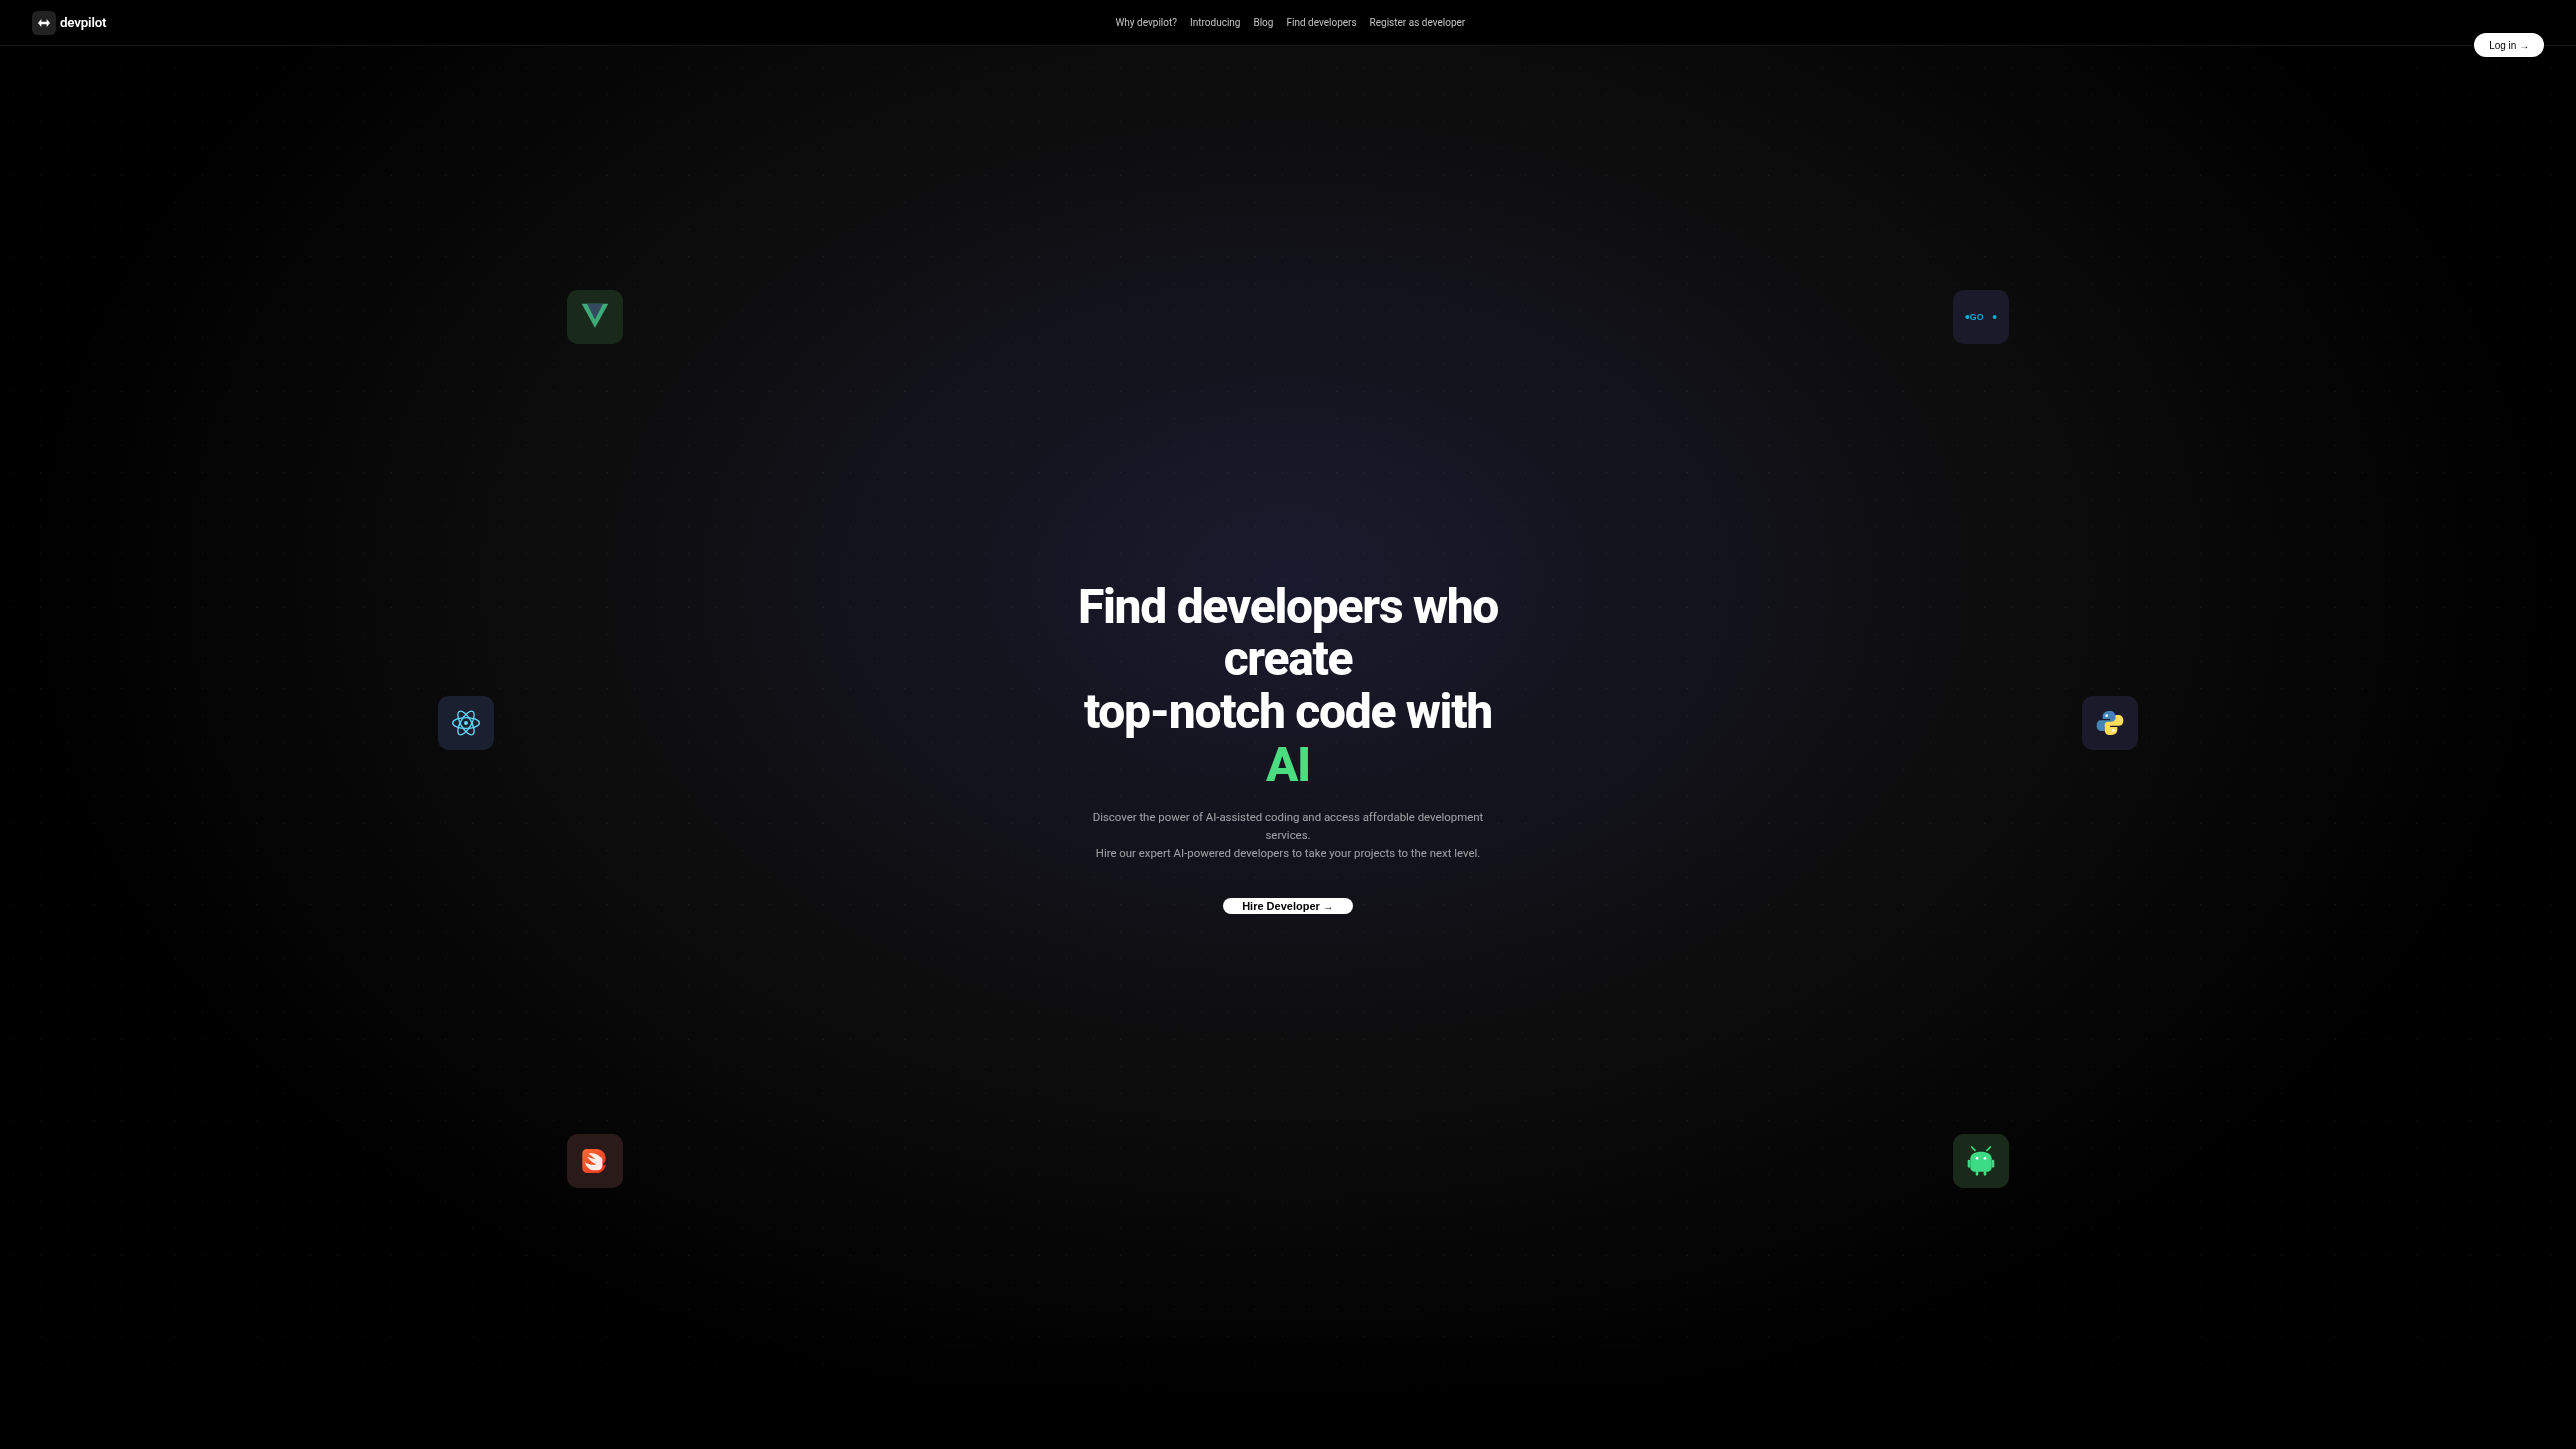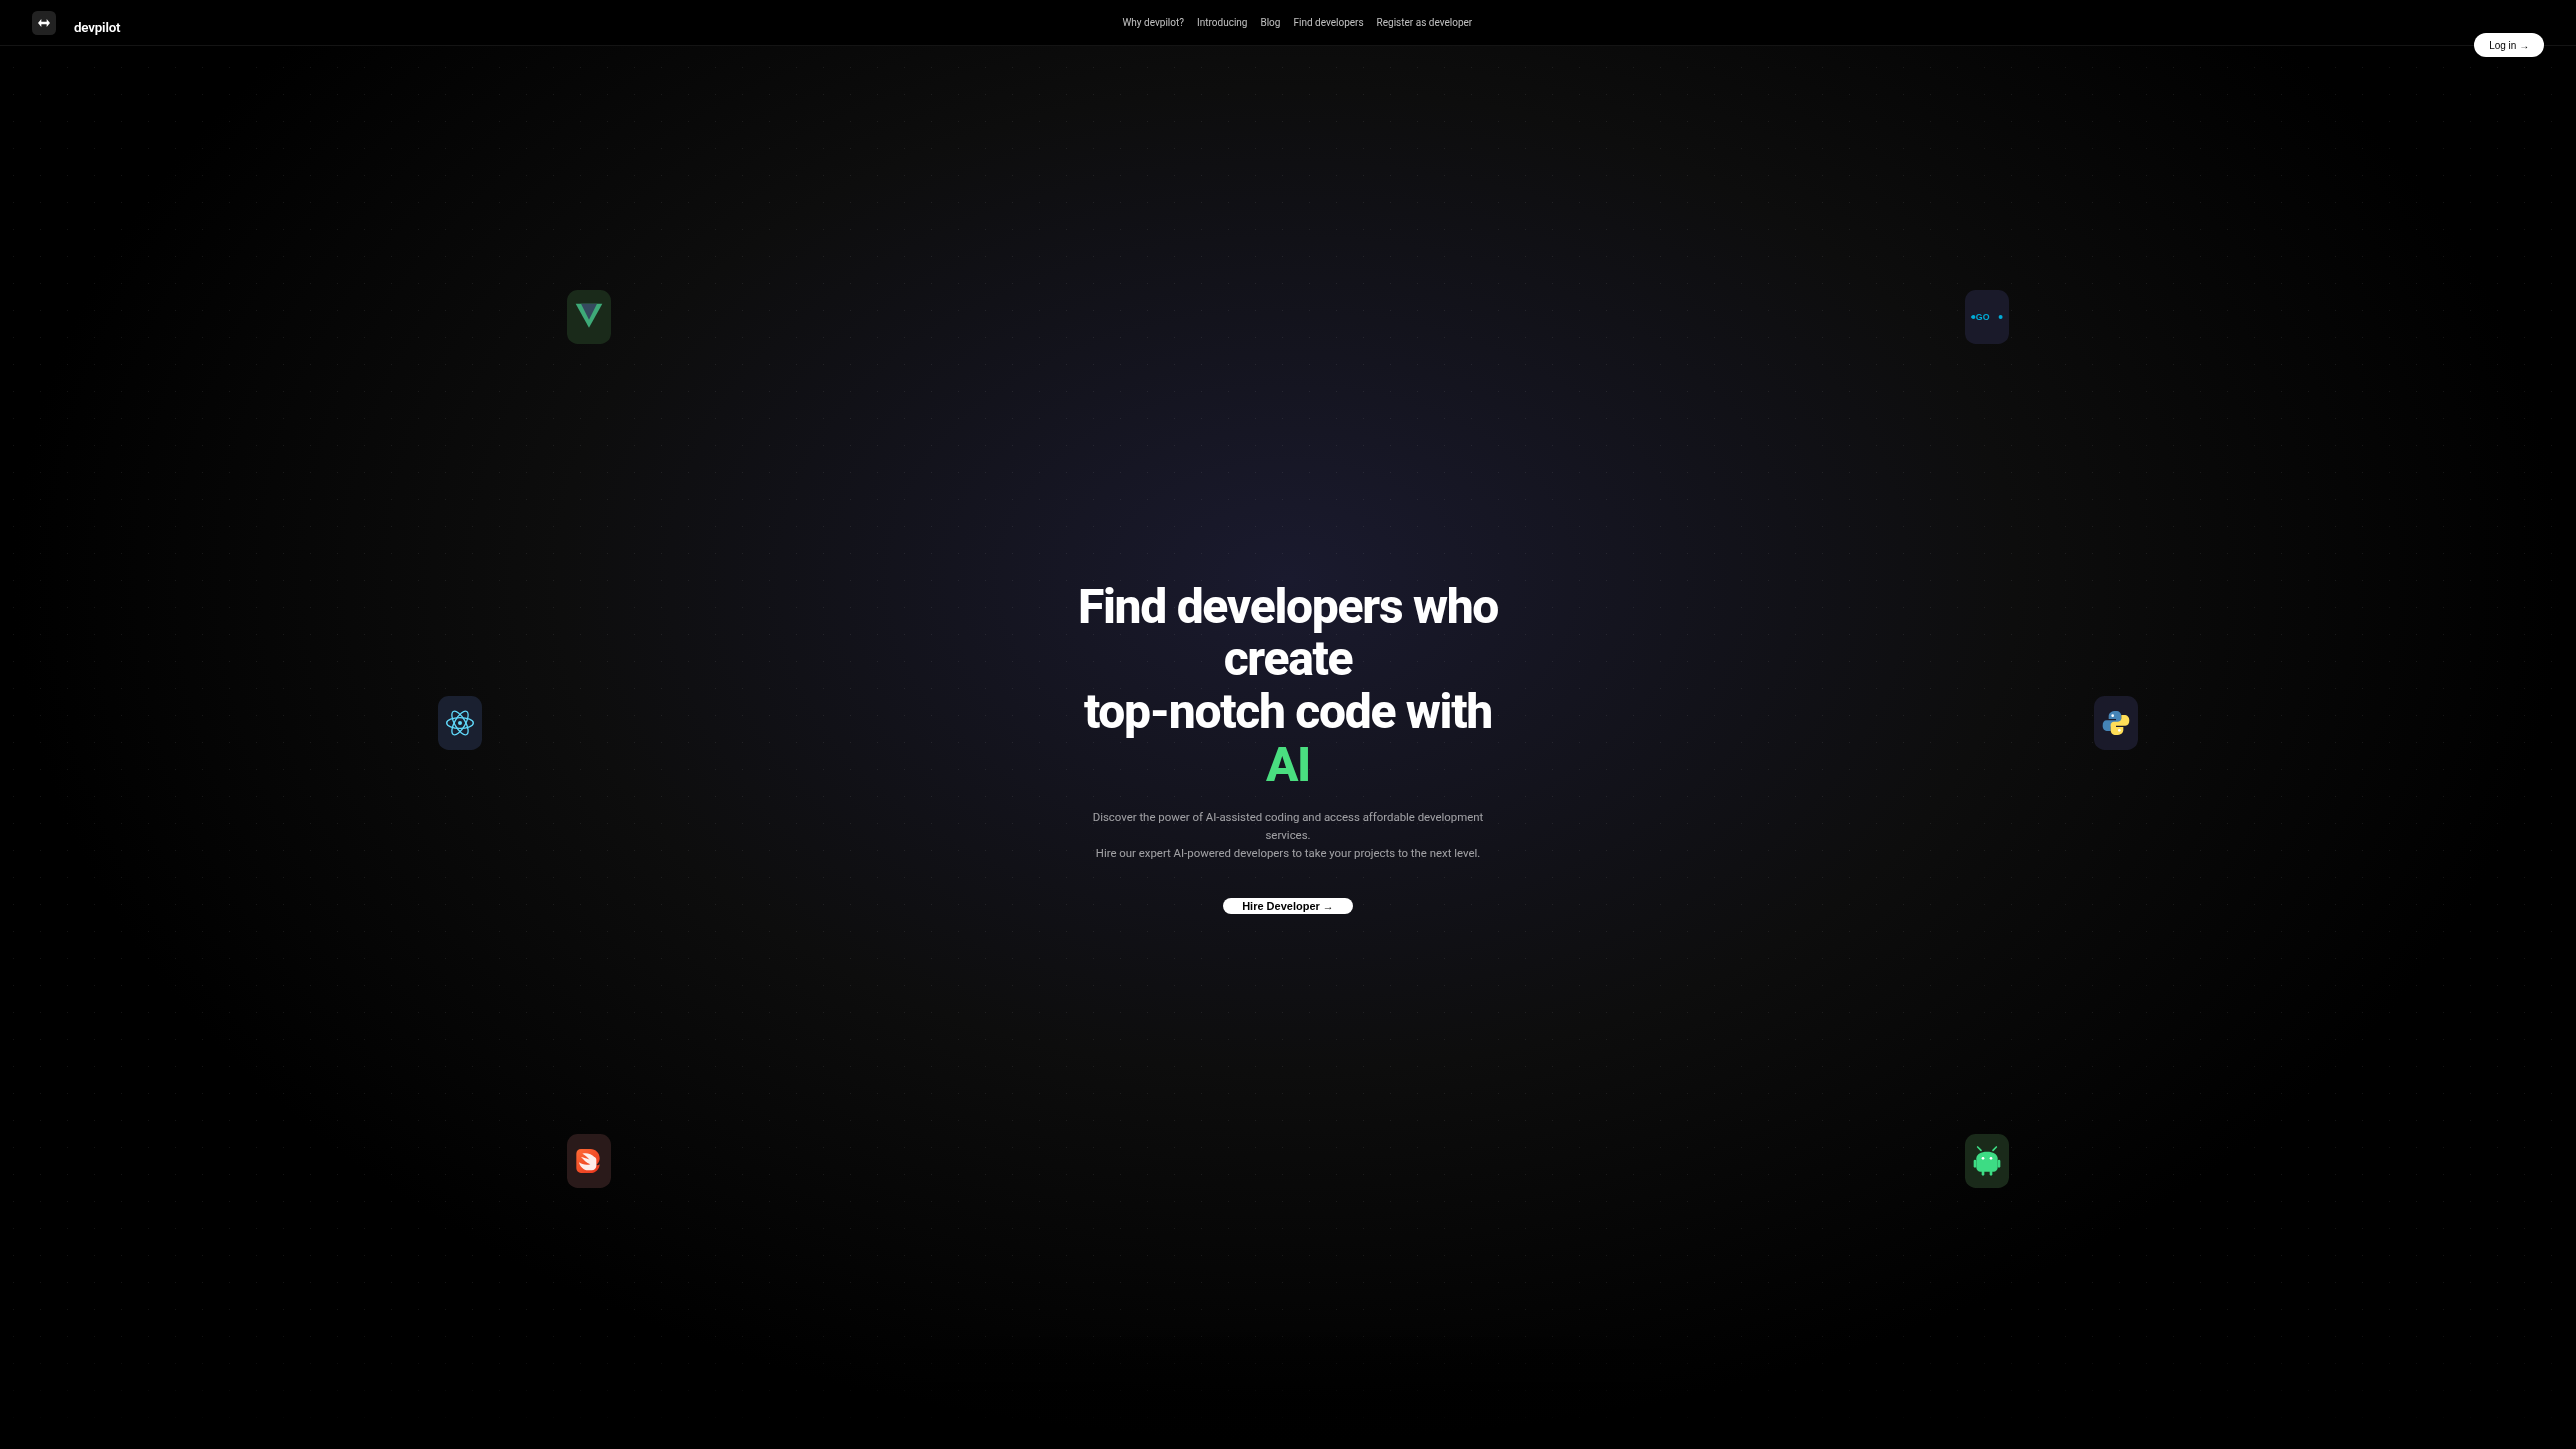--- a/index.html
+++ b/index.html
@@ -22,22 +22,22 @@
       align-items: center;
       justify-content: space-between;
       padding: 0 32px;
       height: 46px;
       background: #000;
       border-bottom: 0.7px solid rgba(255,255,255,0.08);
     }
 
     .nav-logo {
       display: flex;
-      align-items: flex-end;
-      gap: 18px;
+      align-items: center;
+      gap: 4px;
       text-decoration: none;
     }
 
     .nav-logo-icon {
       width: 24px;
       height: 24px;
     }
 
     .nav-logo-text {
       color: #fff;
@@ -150,21 +150,21 @@
       font-weight: 600;
       cursor: pointer;
       display: inline-flex;
       align-items: center;
       gap: 5.4px;
     }
 
     
     .tech-icon {
       position: absolute;
-      width: 44px;
+      width: 56px;
       height: 54px;
       border-radius: 10.7px;
       display: flex;
       align-items: center;
       justify-content: center;
       z-index: 5;
     }
 
     .tech-icon.vue {
       top: 20%;

